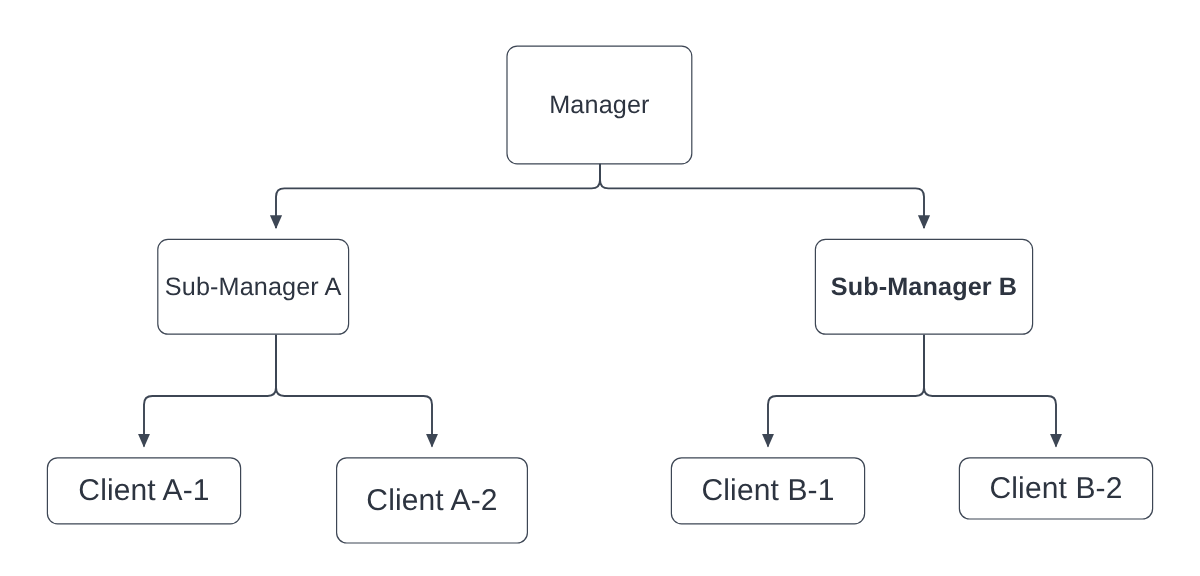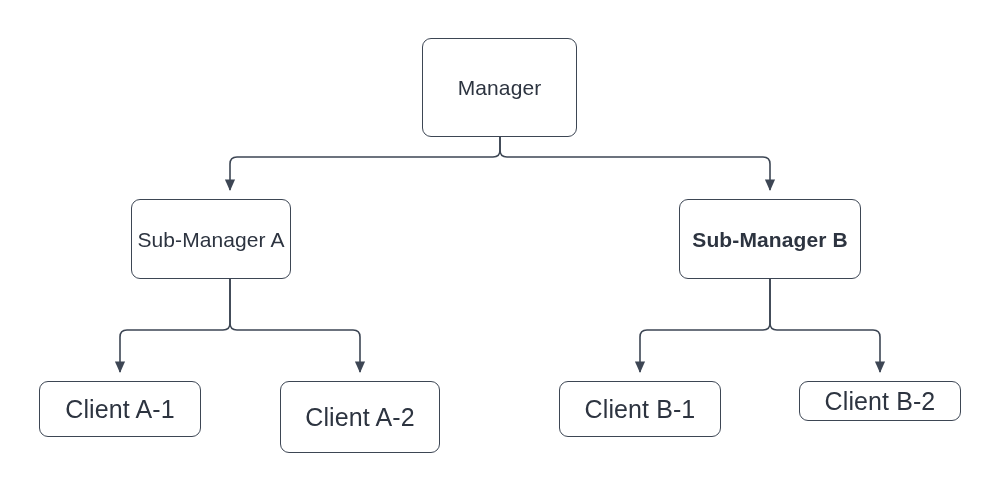--- a/index.html
+++ b/index.html
@@ -47,21 +47,21 @@
   .tier-mid    { font-size: 21px; }
   .tier-leaf   { font-size: 25px; }
 
   
   #node-manager   { left: 422px; top: 38px;  width: 155px; height: 99px; }
   #node-sub-a     { left: 131px; top: 199px; width: 160px; height: 80px; }
   #node-sub-b     { left: 679px; top: 199px; width: 182px; height: 80px; font-weight: bold; }
   #node-client-a1 { left: 39px;  top: 381px; width: 162px; height: 56px; }
   #node-client-a2 { left: 280px; top: 381px; width: 160px; height: 72px; }
   #node-client-b1 { left: 559px; top: 381px; width: 162px; height: 56px; }
-  #node-client-b2 { left: 799px; top: 381px; width: 162px; height: 40px; }
+  #node-client-b2 { left: 799px; top: 381px; width: 162px; height: 52px; }
 </style>
 </head>
 <body>
 
 <div id="canvas">
 
   <svg id="edges" viewBox="0 0 1000 480" width="1000" height="480" aria-hidden="true">
     <defs>
       <marker id="arrowhead" viewBox="0 0 10 10" refX="9.2" refY="5" markerWidth="7.2" markerHeight="7.2" orient="auto-start-reverse">
         <path d="M 0 0.6 L 10 5 L 0 9.4 z" fill="#3d4654"></path>

